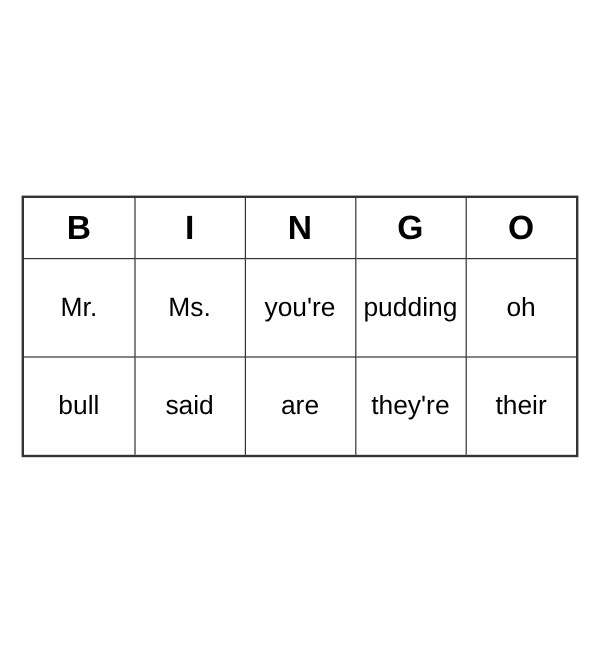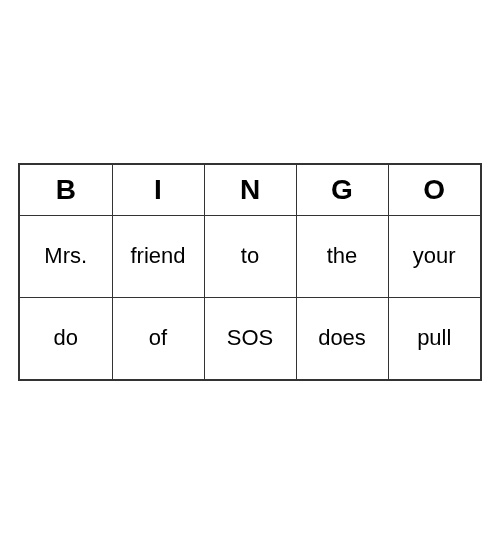--- a/index.html
+++ b/index.html
@@ -80,29 +80,29 @@
     <thead>
       <tr id="header-row">
       <th>B</th>
           <th>I</th>
           <th>N</th>
           <th>G</th>
           <th>O</th>
         </tr>
     </thead>
     <tbody id="table-body">
-        <tr>
-          <td>Mrs.</td>
-          <td>friend</td>
-          <td>to</td>
-          <td>the</td>
-          <td>your</td>
+    <tr>
+          <td>Mr.</td>
+          <td>Ms.</td>
+          <td class="small-text">you're</td>
+          <td class="small-text">pudding</td>
+          <td>oh</td>
         </tr>
         <tr>
-          <td>do</td>
-          <td>of</td>
-          <td>SOS</td>
-          <td>does</td>
-          <td>pull</td>
+          <td>bull</td>
+          <td>said</td>
+          <td>are</td>
+          <td class="small-text">they're</td>
+          <td>their</td>
         </tr>
       </tbody>
   </table>
 </div>
 
 </body></html>

